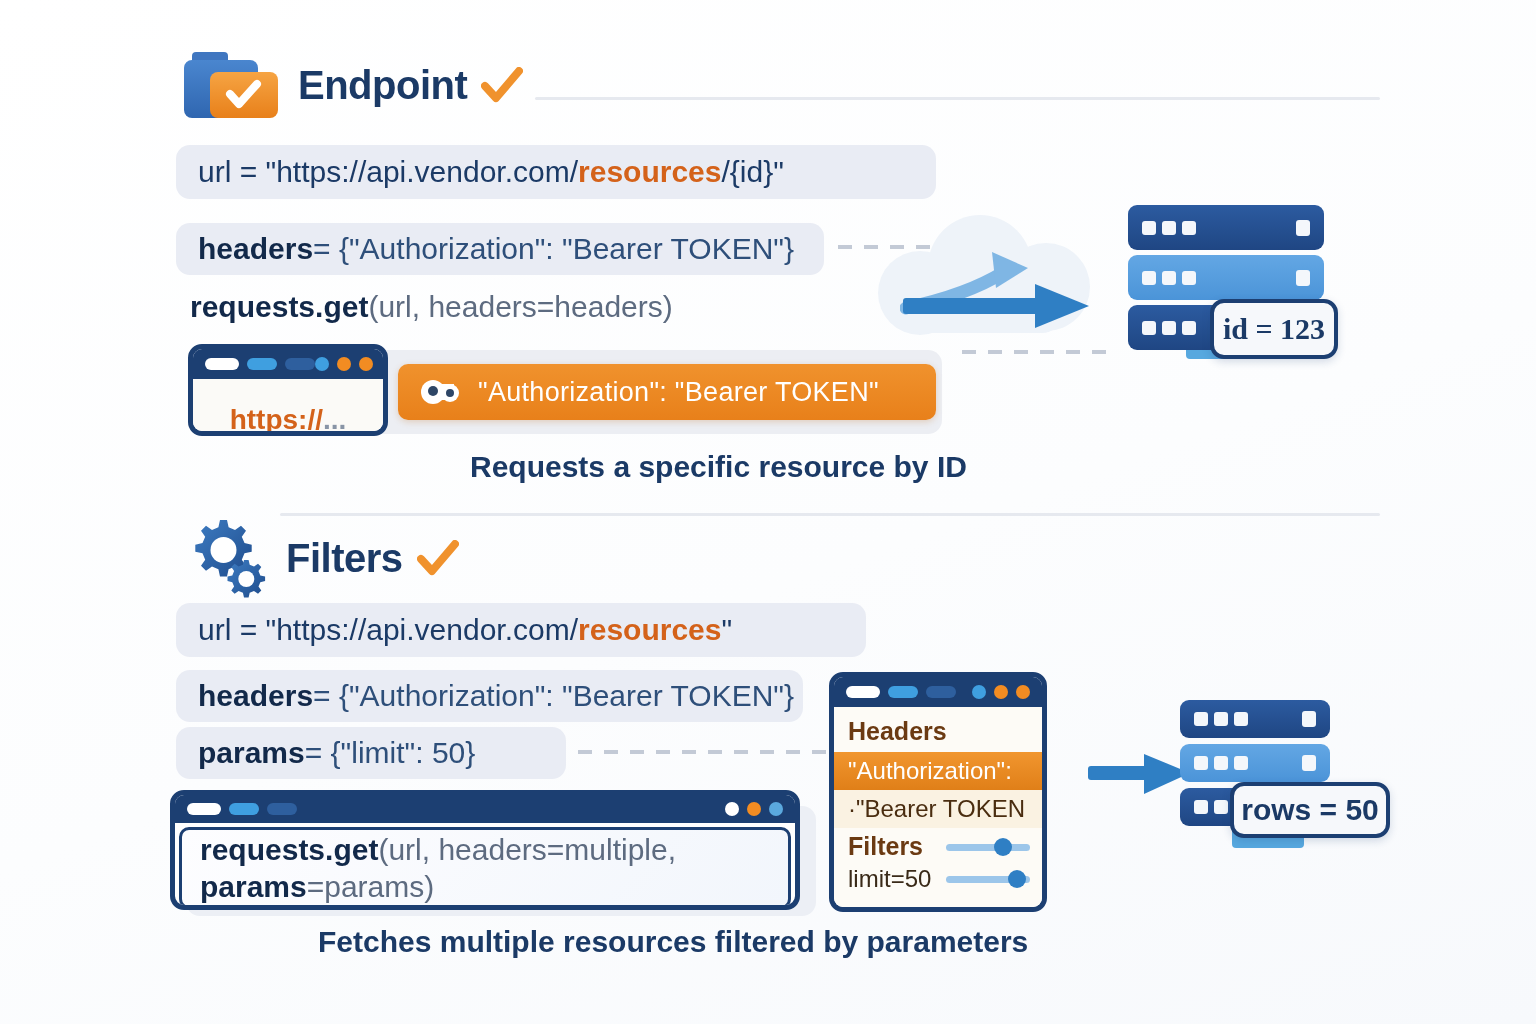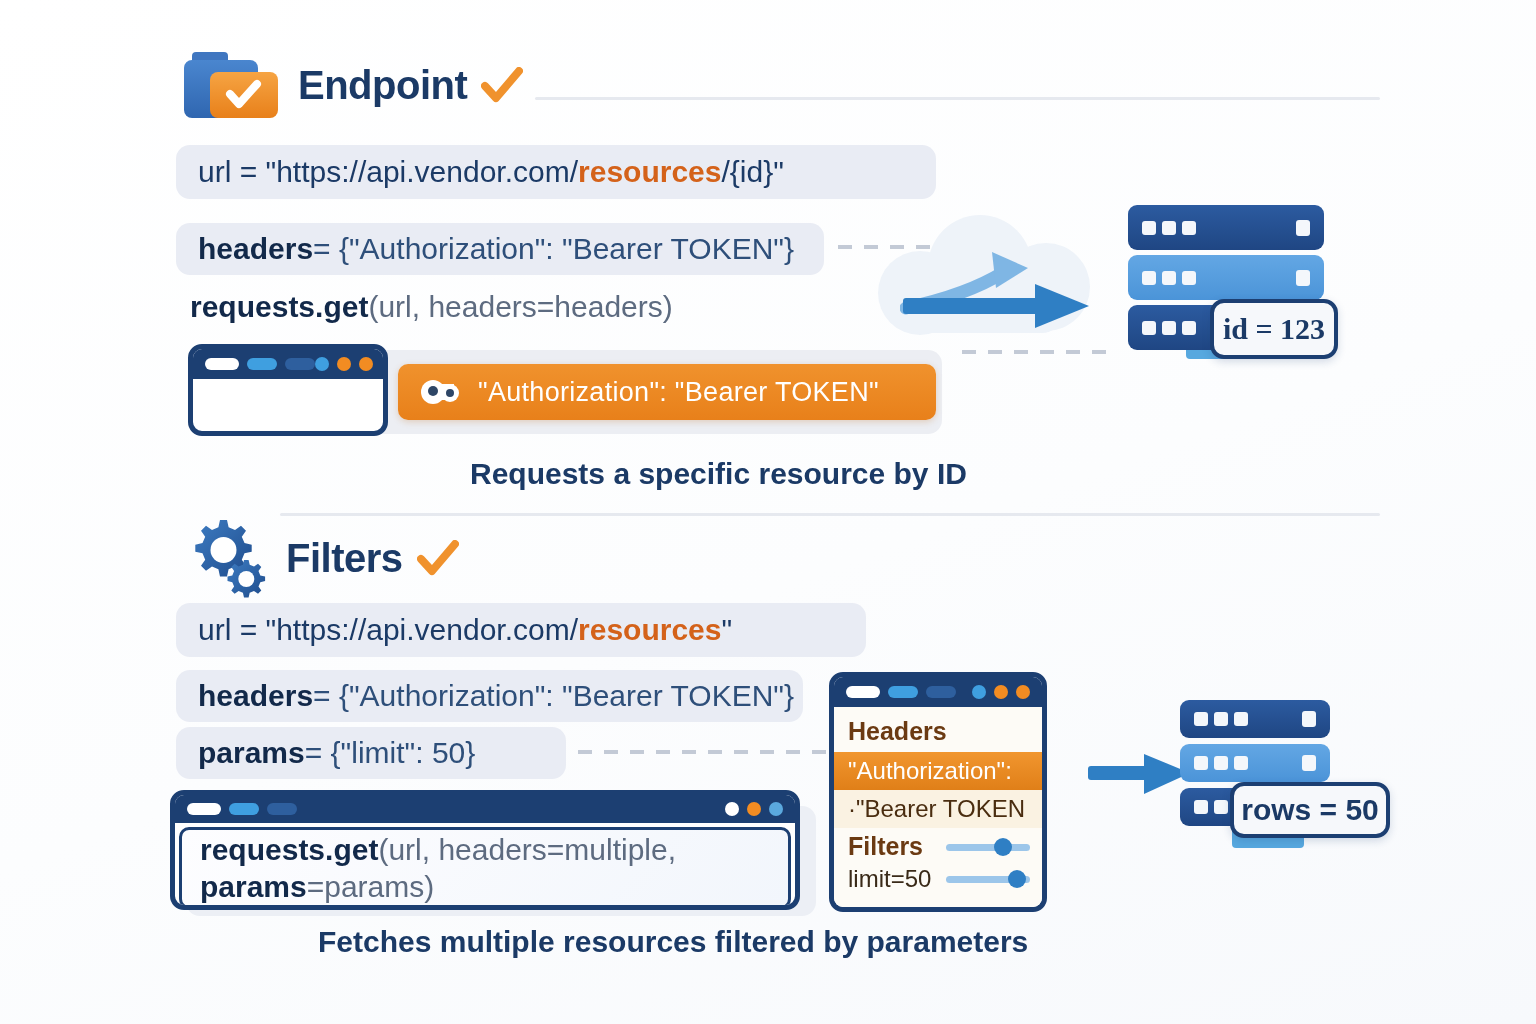--- a/index.html
+++ b/index.html
@@ -380,36 +380,41 @@
         <i class="tab t1"></i>
         <i class="tab t2"></i>
         <i class="tab t3"></i>
       </span>
       <span class="dots">
         <i class="dot blue"></i>
         <i class="dot orange"></i>
         <i class="dot orange"></i>
       </span>
     </div>
+    <div class="win-body">
+      <span class="url-text">
+        <span class="url-proto">https://</span><span class="url-slash">...</span>
+      </span>
+    </div>
   </div>
 
   <div class="auth-banner">
     <span class="key-icon">
       <svg viewBox="0 0 42 28" width="42" height="28">
         <circle cx="13" cy="14" r="12" fill="#ffffff"></circle>
         <circle cx="30" cy="15" r="9" fill="#ffffff"></circle>
         <rect x="10" y="6" width="24" height="16" fill="#ffffff"></rect>
         <circle cx="13" cy="13" r="5" fill="#2e4666"></circle>
         <circle cx="30" cy="15" r="4" fill="#2e4666"></circle>
       </svg>
     </span>
     <span class="label">"Authorization": "Bearer TOKEN"</span>
   </div>
 
-  <div class="caption" style="left:470px; top:450px;margin-top:7px;">Requests a specific resource by ID</div>
+  <div class="caption" style="left:470px; top:450px;">Requests a specific resource by ID</div>
 
   <div class="section-head" style="left:188px; top:518px;">
     <span class="gear-icon">
       <svg viewBox="0 0 84 80" width="84" height="80">
         <defs>
           <linearGradient id="gg" x1="0" y1="0" x2="1" y2="1">
             <stop offset="0" stop-color="#3d7cc2"></stop>
               <stop offset="1" stop-color="#1f4c8c"></stop>
           </linearGradient>
         </defs>

